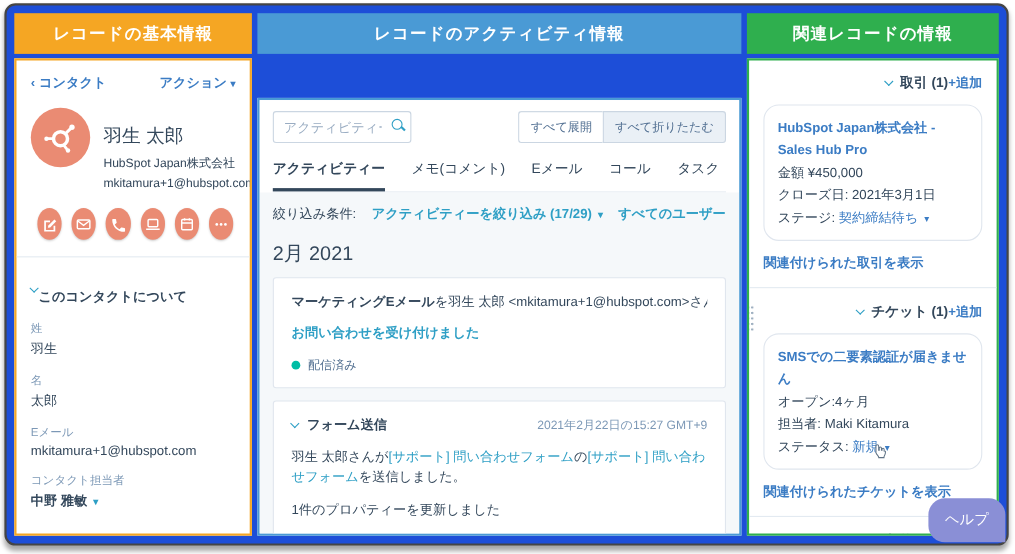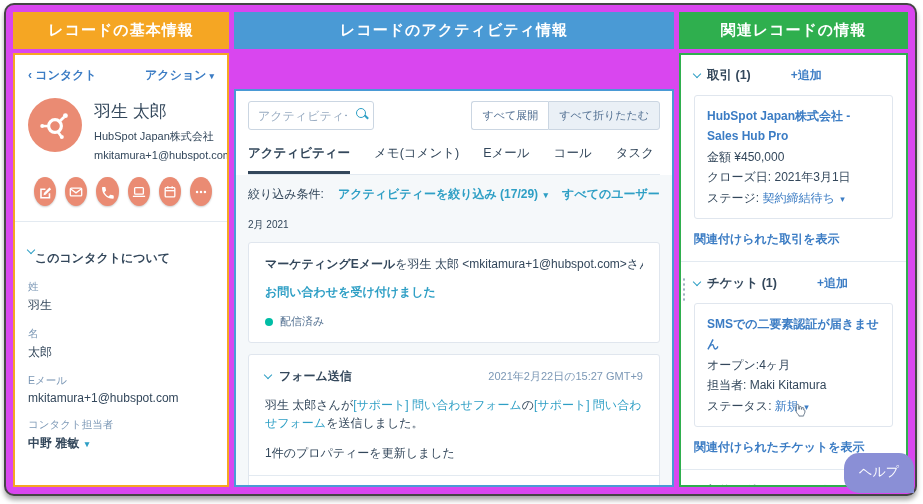--- a/index.html
+++ b/index.html
@@ -1,19 +1,19 @@
 <!DOCTYPE html>
 <html><head>
 <meta charset="utf-8">
 <style>
   html,body{margin:0;padding:0;width:923px;height:504px;background:#fff;overflow:hidden;
     font-family:"Liberation Sans",sans-serif;color:#33475b;}
   *{box-sizing:border-box;}
   .frame{position:absolute;left:4px;top:3px;width:913px;height:493px;border:2px solid #454545;
-    border-radius:10px;background:#d946ef;box-shadow:0 4px 5px rgba(0,0,0,.35);padding:7px;}
+    border-radius:10px;background:#1d4ed8;box-shadow:0 4px 5px rgba(0,0,0,.35);padding:7px;}
   .cols{display:flex;gap:5px;height:100%;}
   .col{display:flex;flex-direction:column;gap:4px;min-width:0;}
   .col-left{width:216px;}
   .col-mid{flex:1;gap:40px;}
   .col-right{width:229px;}
   .col-header{height:37px;display:flex;align-items:center;justify-content:center;color:#fff;
     font-weight:bold;font-size:15px;letter-spacing:1px;flex:0 0 auto;}
   .hdr-orange{background:#F5A623;}
   .hdr-blue{background:#4A9AD5;}
   .hdr-green{background:#2FAF4E;}
@@ -27,21 +27,21 @@
   .lnk-teal{color:#2E9FC5;cursor:pointer;}
   .caret{font-size:9px;color:#2E9FC5;margin-left:3px;}
   .caret-blue{font-size:9px;color:#3B7CC4;margin-left:3px;}
 
   
   .lp{padding:12px 13px;font-size:12px;}
   .lp-top{display:flex;justify-content:space-between;align-items:center;font-size:12px;font-weight:bold;}
   .profile{display:flex;gap:12px;margin-top:14px;align-items:flex-start;}
   .avatar{width:54px;height:54px;border-radius:50%;background:#EA8B73;flex:0 0 auto;
     display:flex;align-items:center;justify-content:center;}
-  .p-name{font-size:17px;color:#33475b;margin-top:2px;}
+  .p-name{font-size:17px;color:#33475b;margin-top:14px;}
   .p-company{font-size:11px;margin-top:6px;color:#33475b;}
   .p-email{font-size:11px;margin-top:5px;color:#33475b;display:flex;align-items:center;gap:5px;}
   .icon-row{display:flex;gap:9px;margin:16px 2px 0 6px;}
   .act-ic{width:29px;height:29px;border-radius:50%;background:#EA8B73;display:flex;align-items:center;
     justify-content:center;box-shadow:0 1px 2px rgba(0,0,0,.2);cursor:pointer;}
   .lp-div{height:1px;background:#e3eaf1;margin:15px -13px 0;}
   .sec-head{display:flex;align-items:flex-start;gap:1px;font-weight:bold;font-size:12px;margin-top:28px;}
   .chev{width:6px;height:6px;border-right:1.7px solid #2E9FC5;border-bottom:1.7px solid #2E9FC5;
     transform:rotate(45deg);margin-top:-3px;flex:0 0 auto;}
   .field{margin-top:13px;}
@@ -63,42 +63,42 @@
   .btn-group{display:flex;}
   .tbtn{font-size:11px;color:#506e91;border:1px solid #cbd6e2;padding:6px 10px;cursor:pointer;background:#fff;}
   .tbtn:first-child{border-radius:3px 0 0 3px;border-right:none;}
   .tbtn:last-child{border-radius:0 3px 3px 0;background:#eaf0f6;}
   .tabs{display:flex;gap:24px;margin-top:15px;border-bottom:1px solid #e3eaf1;padding-bottom:0;}
   .tab{font-size:12.5px;padding-bottom:9px;cursor:pointer;color:#33475b;border-bottom:3px solid transparent;}
   .tab.active{font-weight:bold;border-bottom:3px solid #33475b;}
   .mp-gray{background:#f5f8fa;flex:1;padding:11px 12px;overflow:hidden;}
   .filter-row{font-size:12px;display:flex;gap:14px;white-space:nowrap;overflow:hidden;}
   .filter-row .fl{font-weight:bold;}
-  .month{font-size:10px;margin:15px 0 10px;}
+  .month{font-size:18px;margin:15px 0 10px;}
   .act-card{background:#fff;border:1px solid #e0e6ee;border-radius:3px;padding:13px 16px;margin-bottom:11px;
     overflow:hidden;}
   .line-nowrap{white-space:nowrap;overflow:hidden;font-size:12px;}
   .ts{color:#7c98b6;font-size:11px;margin-left:10px;}
   .card-link{display:block;margin-top:11px;font-size:12px;font-weight:bold;}
   .status-line{display:flex;align-items:center;gap:7px;margin-top:13px;font-size:11px;color:#516f90;}
   .dot{width:8px;height:8px;border-radius:50%;background:#00BDA5;}
   .card-head{display:flex;justify-content:space-between;align-items:center;font-size:12px;}
   .card-head .ttl{display:flex;align-items:center;gap:8px;font-weight:bold;}
   .body-line{font-size:12px;margin-top:11px;line-height:1.5;}
   .updated{font-size:12px;margin-top:13px;}
   .card-div{height:1px;background:#e3eaf1;margin:13px -16px;}
   .prop-row{display:flex;font-size:12px;padding-left:18px;margin-top:2px;}
   .prop-row .pl{color:#516f90;width:42%;}
 
   
   .rp{padding:12px 13px;font-size:12px;}
-  .r-sec-head{display:flex;justify-content:flex-start;align-items:center;gap:40px;}
+  .r-sec-head{display:flex;justify-content:flex-end;align-items:center;}
   .r-title{display:flex;align-items:center;gap:7px;font-weight:bold;font-size:12.5px;}
   .r-add{font-size:12px;font-weight:bold;}
-  .r-card{border:1px solid #e0e6ee;border-radius:3px;padding:10px 12px;margin-top:11px;background:#fff;
+  .r-card{border:1px solid #e0e6ee;border-radius:14px;padding:10px 12px;margin-top:11px;background:#fff;
     line-height:1.7;font-size:12px;position:relative;}
   .r-card .name{font-weight:bold;}
   .r-view{display:block;margin-top:12px;font-weight:bold;font-size:12px;}
   .r-div{height:1px;background:#e3eaf1;margin:13px -13px;}
   .drag{position:absolute;left:-16px;top:2px;width:7px;height:24px;
     background-image:radial-gradient(circle,#9fb0c1 1px,transparent 1.3px);background-size:4px 5px;}
   .cursor-art{position:absolute;left:96px;bottom:2px;}
 
   .help-btn{position:absolute;right:1px;bottom:1px;background:#8A8FD6;color:#fff;border:none;
     font-size:13px;padding:10px 15px 12px;border-radius:15px 15px 0 15px;cursor:pointer;z-index:5;

